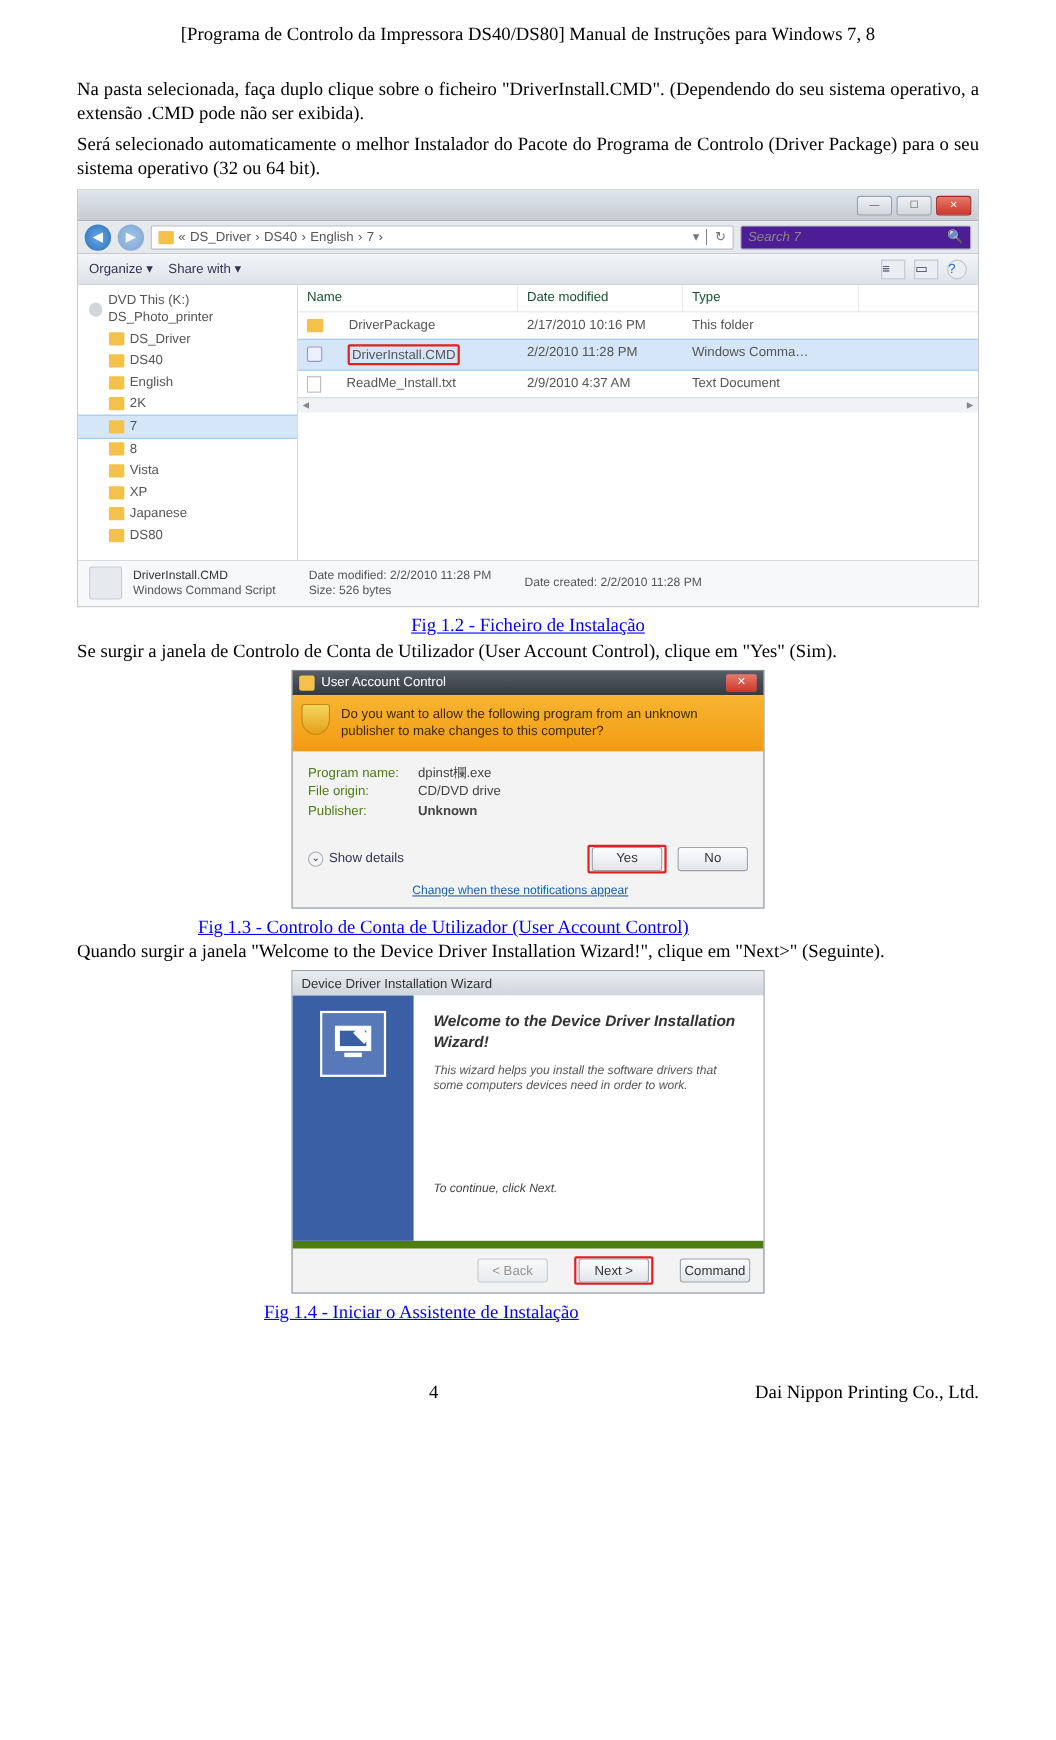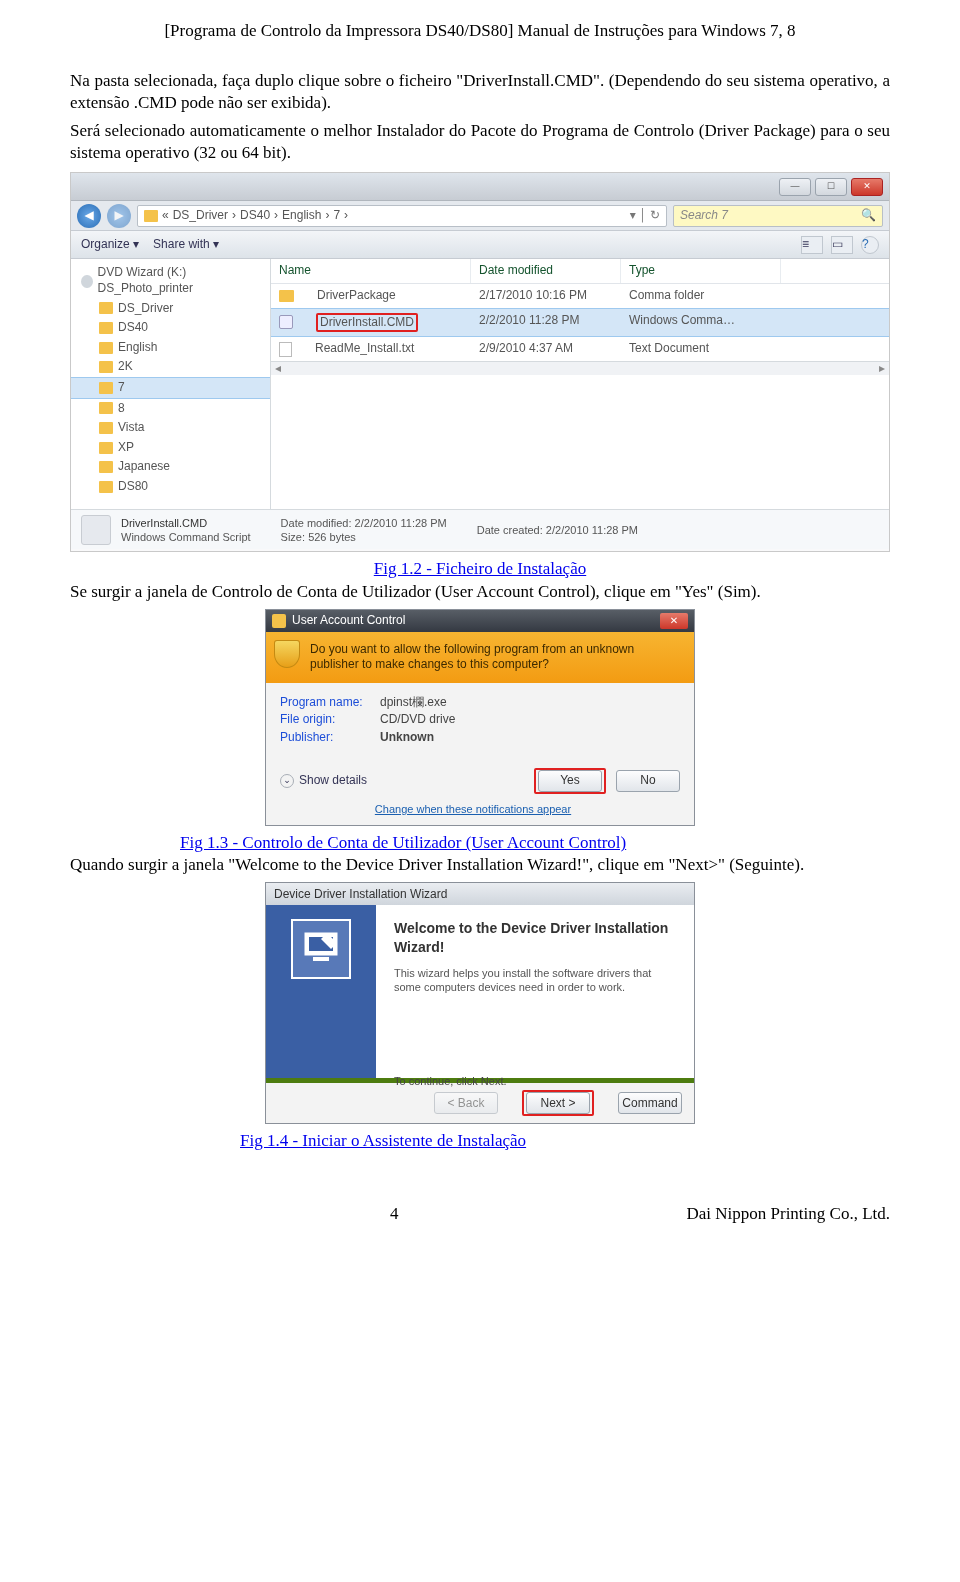--- a/index.html
+++ b/index.html
@@ -23,21 +23,21 @@
   .caption-link { color:#0000ee; text-decoration:underline; }
   
   .shot { border:1px solid #c9c9c9; margin:8px 0 4px 0; background:#f9f9fa; font-family:"Segoe UI", Tahoma, sans-serif; font-size:12px; color:#555; }
   .explorer { height:380px; position:relative; }
   .titlebar { height:28px; background:linear-gradient(#dfe5ec,#c7ccd3); border-bottom:1px solid #b0b6bd; display:flex; justify-content:flex-end; align-items:center; gap:4px; padding:0 6px; }
   .winbtn { width:32px; height:18px; border:1px solid #9aa3ad; border-radius:3px; background:linear-gradient(#eef1f5,#d3d8de); font-size:9px; display:flex; align-items:center; justify-content:center; color:#555; }
   .winbtn.close { background:linear-gradient(#e67a6a,#cc372a); border-color:#a22; color:#fff; }
   .addr { height:30px; background:#e5e9ee; border-bottom:1px solid #c6cbd2; display:flex; align-items:center; padding:0 6px; gap:6px; }
   .navcircle { width:24px; height:24px; border-radius:50%; background:radial-gradient(#6aa9e8,#2a6db5); color:#fff; display:flex; align-items:center; justify-content:center; font-size:12px; }
   .crumb { flex:1; height:22px; background:#fff; border:1px solid #b8bfc7; border-radius:2px; padding:0 6px; display:flex; align-items:center; gap:4px; color:#555; }
-  .searchbox { width:210px; height:22px; background:#fef9c3; border:1px solid #b8bfc7; border-radius:2px; padding:0 6px; display:flex; align-items:center; color:#888; font-style:italic; position:relative; }
+  .searchbox { width:210px; height:22px; background:#4c1d95; border:1px solid #b8bfc7; border-radius:2px; padding:0 6px; display:flex; align-items:center; color:#888; font-style:italic; position:relative; }
   .searchbox .mag { margin-left:auto; font-style:normal; color:#888; }
   .toolbar { height:28px; background:linear-gradient(#f3f5f8,#dde3e9); border-bottom:1px solid #c6cbd2; display:flex; align-items:center; padding:0 10px; gap:14px; color:#335; }
   .toolbar .right { margin-left:auto; display:flex; gap:8px; align-items:center; }
   .viewbtn { width:22px; height:18px; border:1px solid #c0c7cf; background:#eaeef3; }
   .body { display:flex; height:250px; }
   .tree { width:200px; background:#fff; border-right:1px solid #d5dade; padding:4px 0; overflow:hidden; }
   .tnode { padding:2px 6px 2px 18px; display:flex; align-items:center; gap:5px; color:#555; }
   .tnode.l1 { padding-left:10px; }
   .tnode.l2 { padding-left:28px; }
   .tnode.sel { background:#d4e6f7; border:1px solid #9ec9ef; border-left:none; border-right:none; }
@@ -60,31 +60,31 @@
   .details .dicon { width:30px; height:30px; background:#e6e9ee; border:1px solid #c8ccd2; border-radius:3px; }
   .details .dcol { display:flex; flex-direction:column; font-size:11px; }
   
   .uac { width:430px; margin:6px auto 4px auto; border:1px solid #8a9099; font-family:"Segoe UI",Tahoma,sans-serif; font-size:12px; background:#f3f3f3; }
   .uac-title { height:22px; background:linear-gradient(#585e66,#343942); color:#fff; display:flex; align-items:center; padding:0 6px; gap:6px; }
   .uac-title .x { margin-left:auto; width:28px; height:16px; background:linear-gradient(#e67a6a,#cc372a); border-radius:2px; color:#fff; display:flex; align-items:center; justify-content:center; font-size:10px; }
   .uac-orange { background:linear-gradient(#f7b531,#f39b12); color:#3d2a00; padding:10px 12px 10px 44px; position:relative; }
   .uac-orange .shield { position:absolute; left:8px; top:8px; width:26px; height:28px; background:linear-gradient(#f5d760,#e79f18); border:1px solid #c48a12; border-radius:3px 3px 50% 50%; }
   .uac-body { padding:10px 14px 12px 14px; color:#444; }
   .uac-row { display:flex; margin:2px 0; }
-  .uac-row .k { width:100px; color:#1d4ed8; }
+  .uac-row .k { width:100px; color:#4d7c0f; }
   .uac-actions { display:flex; justify-content:flex-end; align-items:center; gap:10px; padding:8px 14px; }
   .uac-actions .show { margin-right:auto; display:flex; align-items:center; gap:5px; color:#335; }
   .chev { width:14px; height:14px; border:1px solid #a8aeb6; border-radius:50%; display:flex; align-items:center; justify-content:center; font-size:9px; }
   .wbtn { width:64px; height:22px; border:1px solid #9aa3ad; border-radius:3px; background:linear-gradient(#fdfdfe,#e1e5ea); display:flex; align-items:center; justify-content:center; color:#333; }
   .uac-link { text-align:center; padding:0 14px 8px 0; }
   .uac-link a { color:#1a5fb0; text-decoration:underline; font-size:11px; }
   
   .wiz { width:430px; margin:6px auto 4px auto; border:1px solid #8a9099; font-family:"Segoe UI",Tahoma,sans-serif; font-size:12px; background:#f3f3f3; }
   .wiz-title { height:22px; background:linear-gradient(#eaedf1,#cfd5dc); color:#333; display:flex; align-items:center; padding:0 8px; }
-  .wiz-body { display:flex; background:#fff; border-bottom:5px solid #4d7c0f; height:178px; }
+  .wiz-body { display:flex; background:#fff; border-bottom:7px solid #4d7c0f; height:230px;font-style:italic; }
   .wiz-side { width:110px; background:#3a5fa4; display:flex; align-items:flex-start; justify-content:center; padding-top:14px; }
   .wiz-side .icon { width:60px; height:60px; background:#5879b8; border:2px solid #fff; display:flex; align-items:center; justify-content:center; }
   .wiz-side .icon svg { display:block; }
   .wiz-main { flex:1; padding:14px 18px; color:#333; }
   .wiz-main h3 { font-size:14px; font-weight:bold; margin-bottom:10px; }
   .wiz-main p { font-size:11px; color:#555; margin-bottom:60px; }
   .wiz-foot { height:40px; display:flex; align-items:center; justify-content:flex-end; gap:24px; padding:0 12px; }
   .footer { display:flex; justify-content:space-between; margin-top:50px; font-size:17px; }
 </style>
 </head>
@@ -129,21 +129,21 @@
       <div class="right">
         <div class="viewbtn">≡</div>
         <div class="viewbtn">▭</div>
         <div class="viewbtn" style="color:#2a6db5;border-radius:50%;width:18px">?</div>
       </div>
     </div>
     <div class="body">
       <div class="tree" id="tree">
           <div class="tnode l1">
             <span class="ficon disc"></span>
-            <span>DVD Wizard (K:) DS_Photo_printer</span>
+            <span>DVD This (K:) DS_Photo_printer</span>
           </div>
           <div class="tnode l2">
             <span class="ficon"></span>
             <span>DS_Driver</span>
           </div>
           <div class="tnode l2">
             <span class="ficon"></span>
             <span>DS40</span>
           </div>
           <div class="tnode l2">
@@ -185,21 +185,21 @@
           <div style="width:150px">Date modified</div>
           <div style="width:160px">Type</div>
         </div>
         <div id="rows">
             <div class="lr">
               <div class="c1">
                 <span class="fi-folder"></span>
                 <span>DriverPackage</span>
               </div>
               <div class="c2">2/17/2010 10:16 PM</div>
-              <div class="c3">Comma folder</div>
+              <div class="c3">This folder</div>
             </div>
             <div class="lr selected">
               <div class="c1">
                 <span class="fi-cmd"></span>
                 <span class="redbox"><span>DriverInstall.CMD</span></span>
               </div>
               <div class="c2">2/2/2010 11:28 PM</div>
               <div class="c3">Windows Comma…</div>
             </div>
             <div class="lr">

